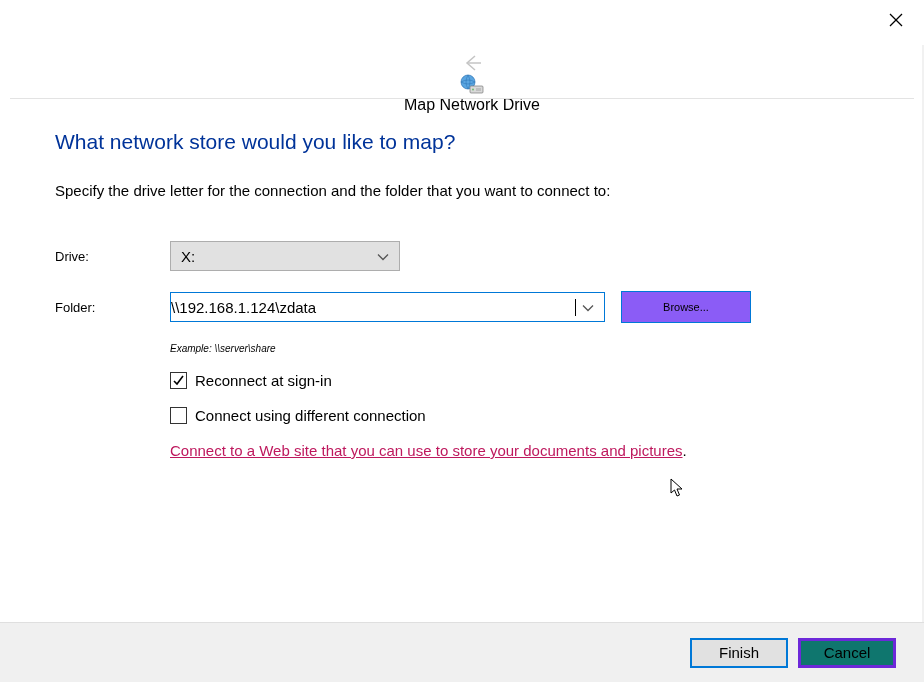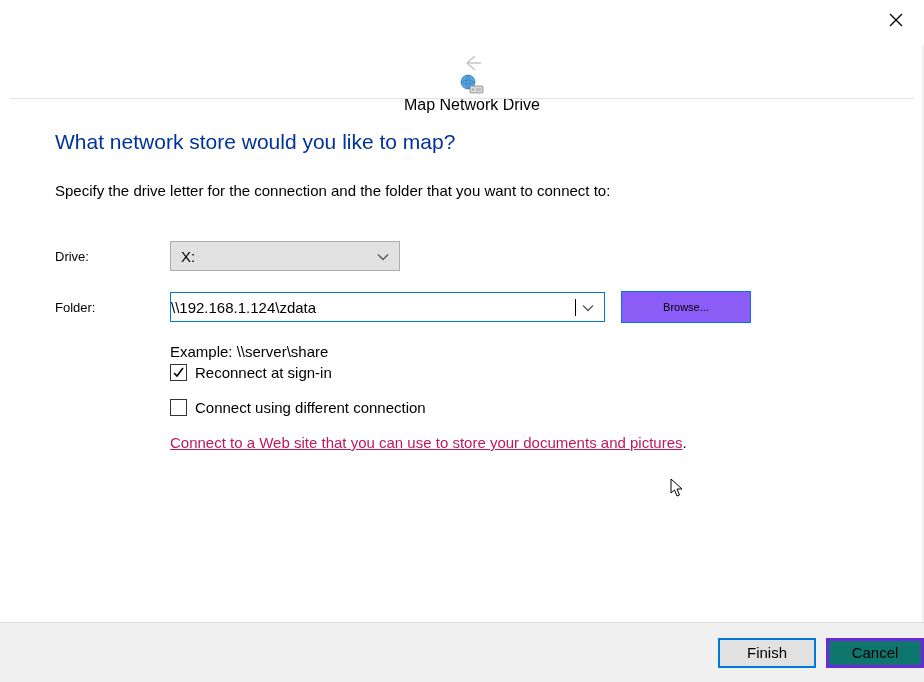--- a/index.html
+++ b/index.html
@@ -142,22 +142,23 @@
       background: #8b5cf6;
       border: 1px solid #0078d7;
       cursor: pointer;
       font-family: inherit;
       font-size: 11px;
     }
     .indent-block {
       margin-left: 115px;
     }
     .example {
-      font-size: 15px;
-      margin-bottom: 4px;
+      font-size: 10px;
+      margin-bottom: 18px;
+      font-style: italic;
     }
     .checkbox-row {
       display: flex;
       align-items: center;
       margin-bottom: 18px;
       cursor: pointer;
     }
     .checkbox-box {
       width: 17px;
       height: 17px;
@@ -180,20 +181,21 @@
       position: absolute;
       bottom: 0;
       left: 0;
       right: 0;
       height: 60px;
       background: #f0f0f0;
       border-top: 1px solid #dfdfdf;
       display: flex;
       align-items: center;
       justify-content: flex-end;
+      padding-right: 28px;
       gap: 10px;
     }
     .footer button {
       width: 98px;
       height: 30px;
       font-family: inherit;
       font-size: 15px;
       cursor: pointer;
     }
     .btn-primary {

